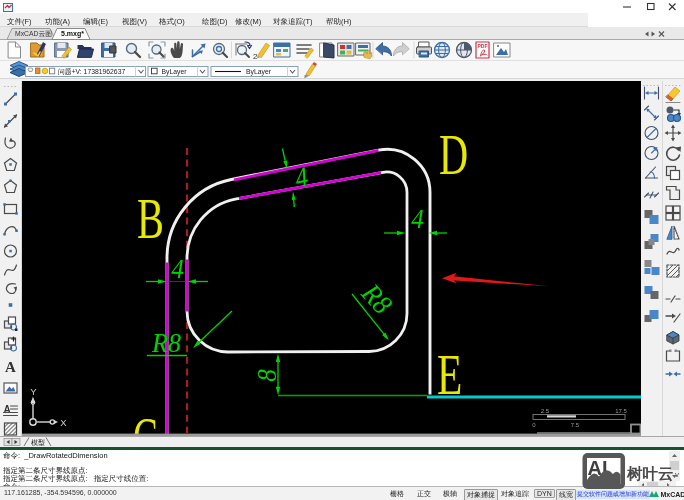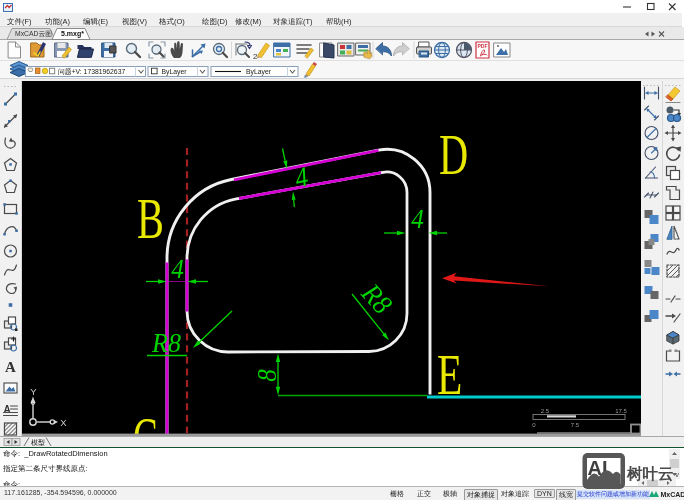--- a/index.html
+++ b/index.html
@@ -2,37 +2,37 @@
 <html><head>
 <meta charset="utf-8">
 <style>
 * { margin:0; padding:0; box-sizing:border-box; }
 html,body { width:684px; height:500px; overflow:hidden; background:#fff;
   font-family:"Liberation Sans", sans-serif; }
 #app { position:relative; width:684px; height:500px; }
 .abs { position:absolute; }
 #titlebar { left:0; top:0; width:684px; height:13px; background:#ffffff; }
 #titletxt { left:17px; top:3px; font-size:7.5px; color:#3a3a3a; letter-spacing:0px; }
-#menubar { left:0; top:13px; width:682px; height:14px; background:#f0f0f0;
+#menubar { left:0; top:13px; width:588px; height:14px; background:#f0f0f0;
   border-bottom:1px solid #d9d9d9;padding-left:12px; }
 .menuitem { position:absolute; top:3.5px; font-size:7.5px; color:#1c1c1c; }
 #tabrow { left:0; top:27px; width:684px; height:13px; background:#e9e9e9; }
 #tb1 { left:0; top:40px; width:684px; height:21px; background:#f7f7f7;
   border-bottom:1px solid #e0e0e0; }
 #tb2 { left:0; top:61px; width:684px; height:18px; background:#f7f7f7;
   border-bottom:1px solid #d6d6d6; }
 #gapr { left:0; top:79px; width:684px; height:2px; background:#f0f0f0; }
 #leftbar { left:0; top:81px; width:22px; height:355px; background:#f1f1f1;
   border-right:1px solid #d8d8d8; }
 #canvas { left:22px; top:81px; width:619px; height:355px; background:#000; }
 #rightbar { left:641px; top:81px; width:43px; height:355px; background:#f1f1f1; }
 #modelrow { left:0; top:436px; width:684px; height:11px; background:#efefef;
   border-top:1px solid #a8a8a8; }
 #cmd { left:0; top:447px; width:684px; height:39px; background:#ffffff;
-  border-top:1px solid #14532d; }
+  border-top:3px solid #14532d; }
 .cmdline { position:absolute; left:3px; font-size:7.5px; color:#151515; white-space:pre; }
 #status { left:0; top:486px; width:684px; height:14px; background:#f2f2f2;
   border-top:1px solid #b5b5b5; font-size:7.5px; color:#222; }
 .sbtn { position:absolute; top:2px; font-size:7.5px; color:#222; }
 .sbox { border:1px solid #9a9a9a; background:#e7e7e7; padding:0 2px; border-radius:1px; }
 #watermark { left:578px; top:450px; width:106px; height:40px; }
 </style>
 </head>
 <body>
 <div id="app">
@@ -617,20 +617,21 @@
       <path d="M17.5 5 L14.5 3 L14.5 7 Z" fill="#333"></path>
       <path d="M24 9 L29 0.5" stroke="#666" stroke-width="0.9"></path>
       <path d="M46 0.5 L51 9" stroke="#666" stroke-width="0.9"></path>
       <text x="31" y="7.5" font-size="7" fill="#111">模型</text>
     </svg>
   </div>
 
   <div id="cmd" class="abs">
     <div class="cmdline" style="top:1px">命令:  _DrawRotatedDimension</div>
     <div class="cmdline" style="top:16px">指定第二条尺寸界线原点:</div>
+    <div class="cmdline" style="top:23.5px">指定第二条尺寸界线原点:   指定尺寸线位置:</div>
     <div class="cmdline" style="top:31.5px">命令:</div>
     <svg class="abs" style="left:636px;top:0" width="48" height="39">
       <rect x="33" y="1" width="11" height="30" fill="#f0f0f0"></rect>
       <rect x="2" y="31" width="38" height="8" fill="#f0f0f0"></rect>
       <path d="M36 7 L38.5 4 L41 7 Z" fill="#666"></path>
       <path d="M36 25 L38.5 28 L41 25 Z" fill="#666"></path>
       <rect x="34" y="11" width="9" height="9" fill="#cfcfcf"></rect>
       <path d="M8 33 L5.5 35 L8 37 Z" fill="#666"></path>
       <path d="M31 33 L33.5 35 L31 37 Z" fill="#666"></path>
       <rect x="11" y="32" width="11" height="6" fill="#cfcfcf"></rect>

